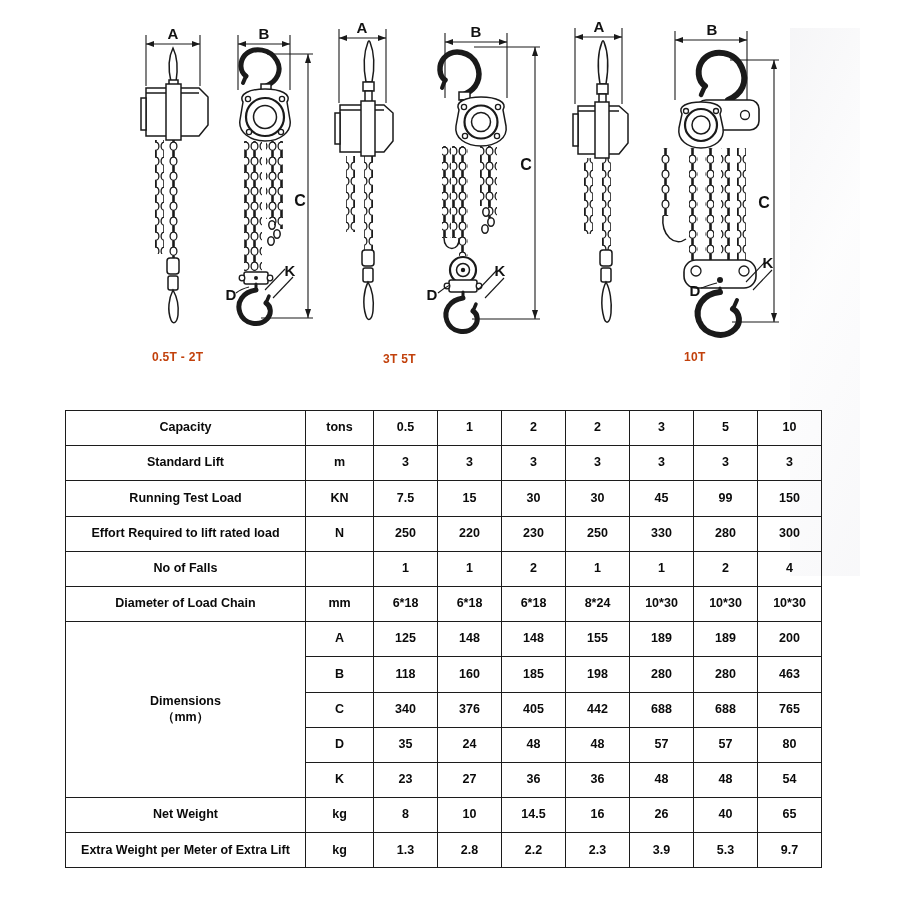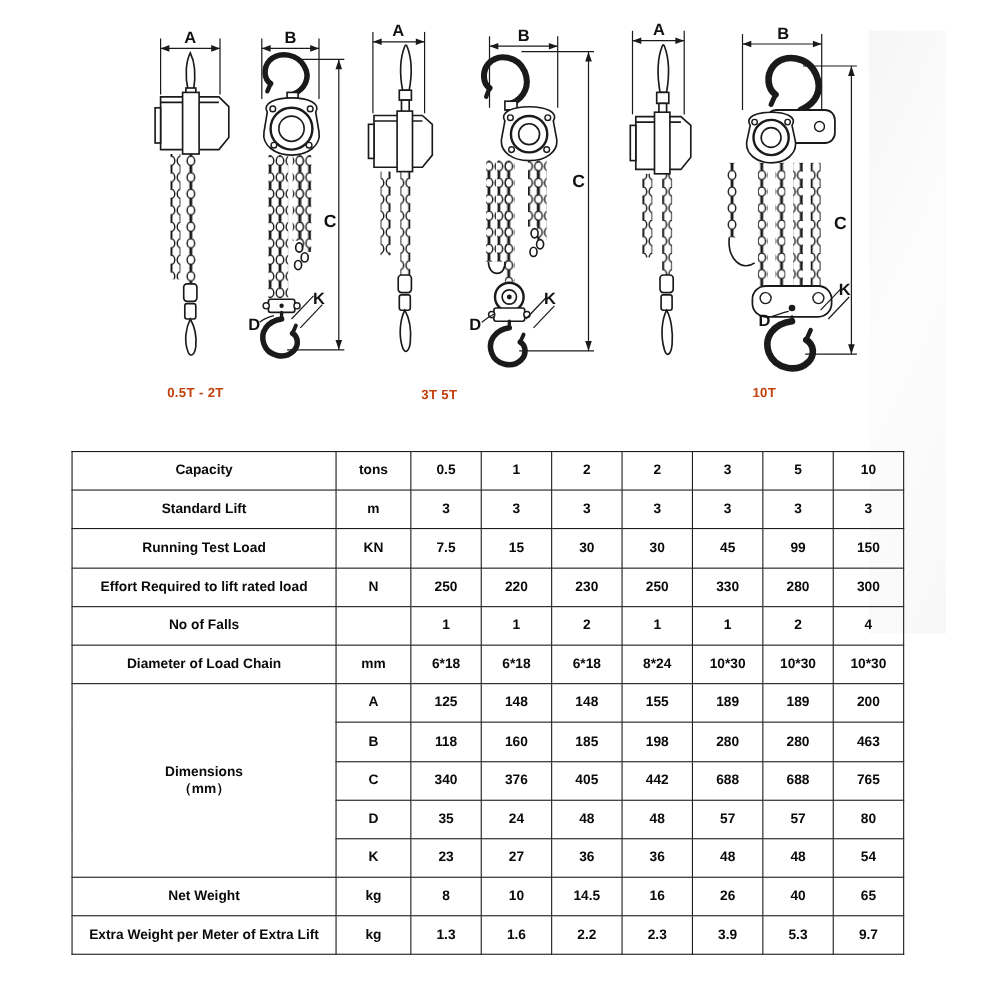--- a/index.html
+++ b/index.html
@@ -474,21 +474,21 @@
       <td>14.5</td>
       <td>16</td>
       <td>26</td>
       <td>40</td>
       <td>65</td>
     </tr>
     <tr>
       <td class="lbl">Extra Weight per Meter of Extra Lift</td>
       <td>kg</td>
       <td>1.3</td>
-      <td>1.6</td>
+      <td>2.8</td>
       <td>2.2</td>
       <td>2.3</td>
       <td>3.9</td>
       <td>5.3</td>
       <td>9.7</td>
     </tr>
   </tbody>
 </table>
 
 </body></html>

